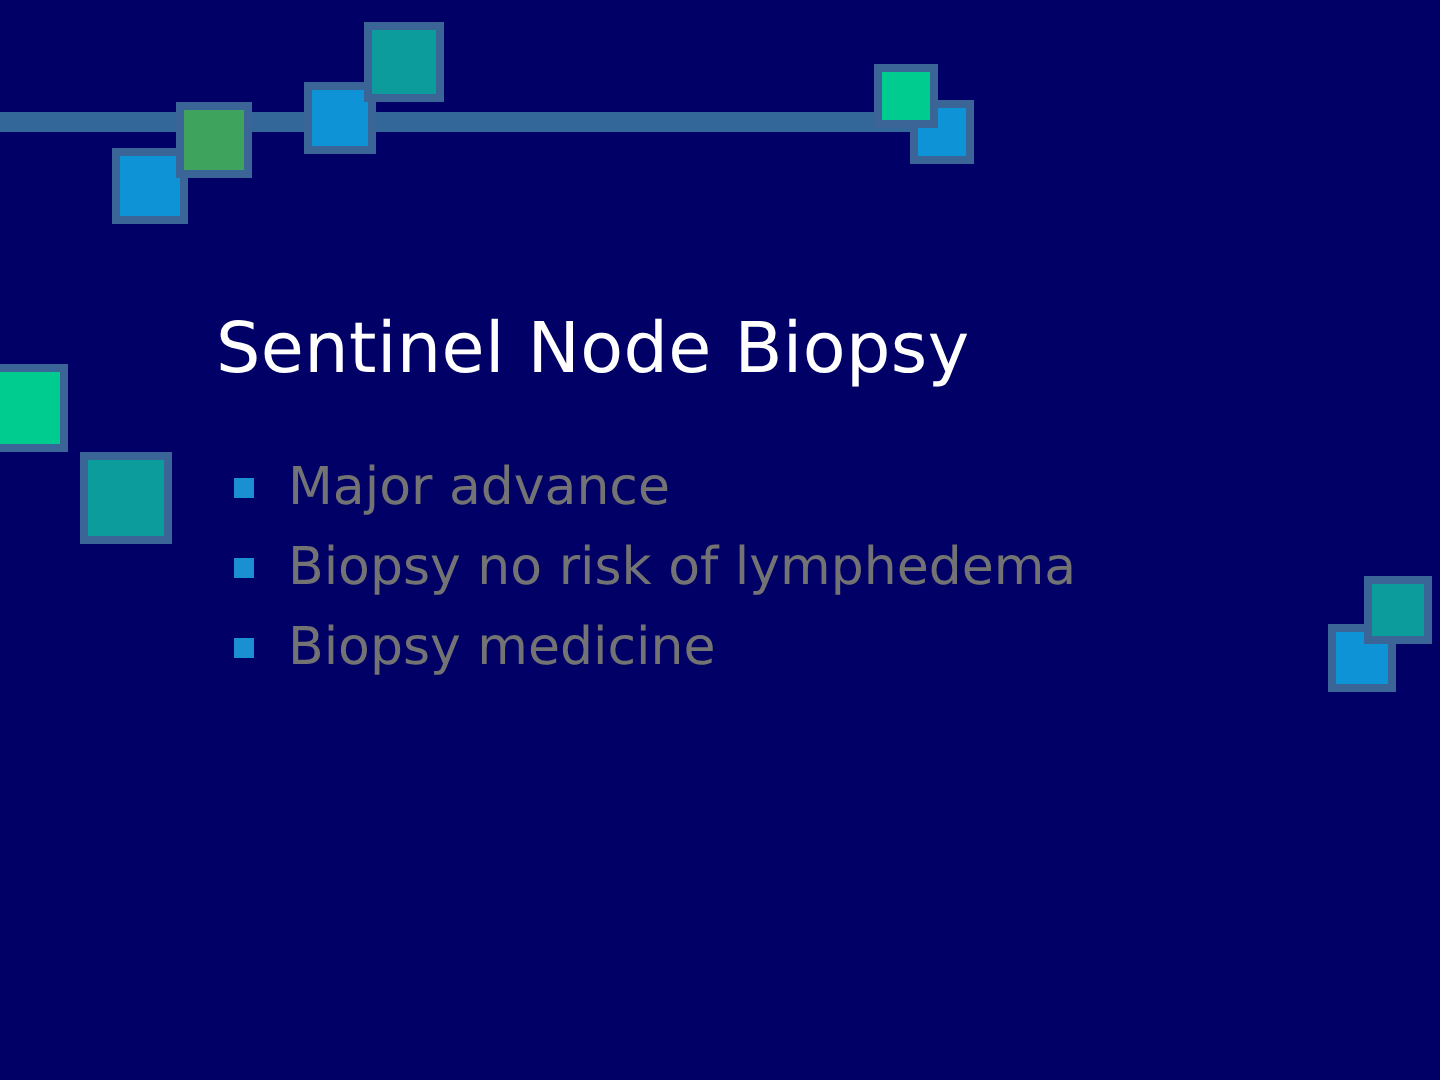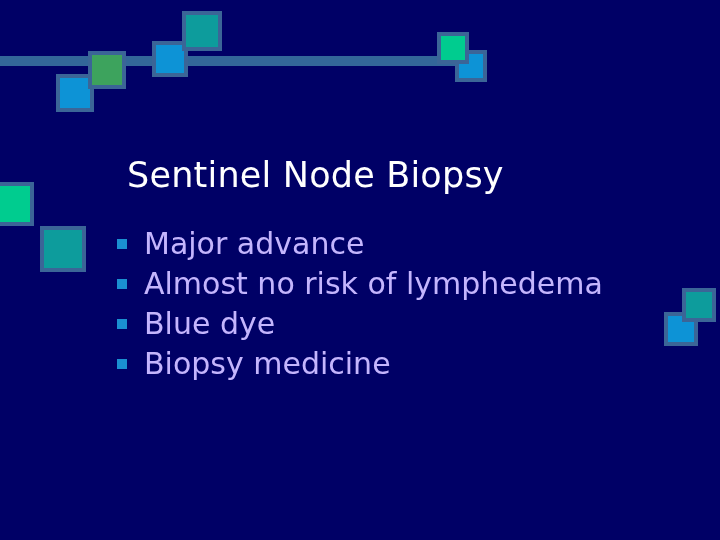--- a/index.html
+++ b/index.html
@@ -37,37 +37,36 @@
     position: absolute;
     left: 108px;
     top: 130px;
     width: 560px;
     color: #ffffff;
     font-size: 35px;
     line-height: 44px;
     font-weight: normal;
     letter-spacing: 0.2px;
     white-space: nowrap;
-    margin-left: 19px;
   }
 
   
   #bullets {
     position: absolute;
     left: 112px;
     top: 224px;
     width: 560px;
     list-style: none;
     margin: 0;
     padding: 0;
   }
   #bullets li {
     position: relative;
-    color: #c4b5fd;
-    font-size: 30px;
+    color: #737373;
+    font-size: 26px;
     line-height: 40px;
     padding-left: 32px;
     white-space: nowrap;
   }
   #bullets li .bullet-marker {
     position: absolute;
     left: 5px;
     top: 15px;
     width: 10px;
     height: 10px;
@@ -98,25 +97,24 @@
 
   <h1 id="title">Sentinel Node Biopsy</h1>
 
   <ul id="bullets">
     <li>
       <span class="bullet-marker"></span>
       <span>Major advance</span>
     </li>
     <li>
       <span class="bullet-marker"></span>
-      <span>Almost no risk of lymphedema</span>
+      <span>Biopsy no risk of lymphedema</span>
     </li>
     <li>
       <span class="bullet-marker"></span>
-      <span>Blue dye</span>
     </li>
     <li>
       <span class="bullet-marker"></span>
       <span>Biopsy medicine</span>
     </li>
   </ul>
 
 </div>
 
 </body></html>

